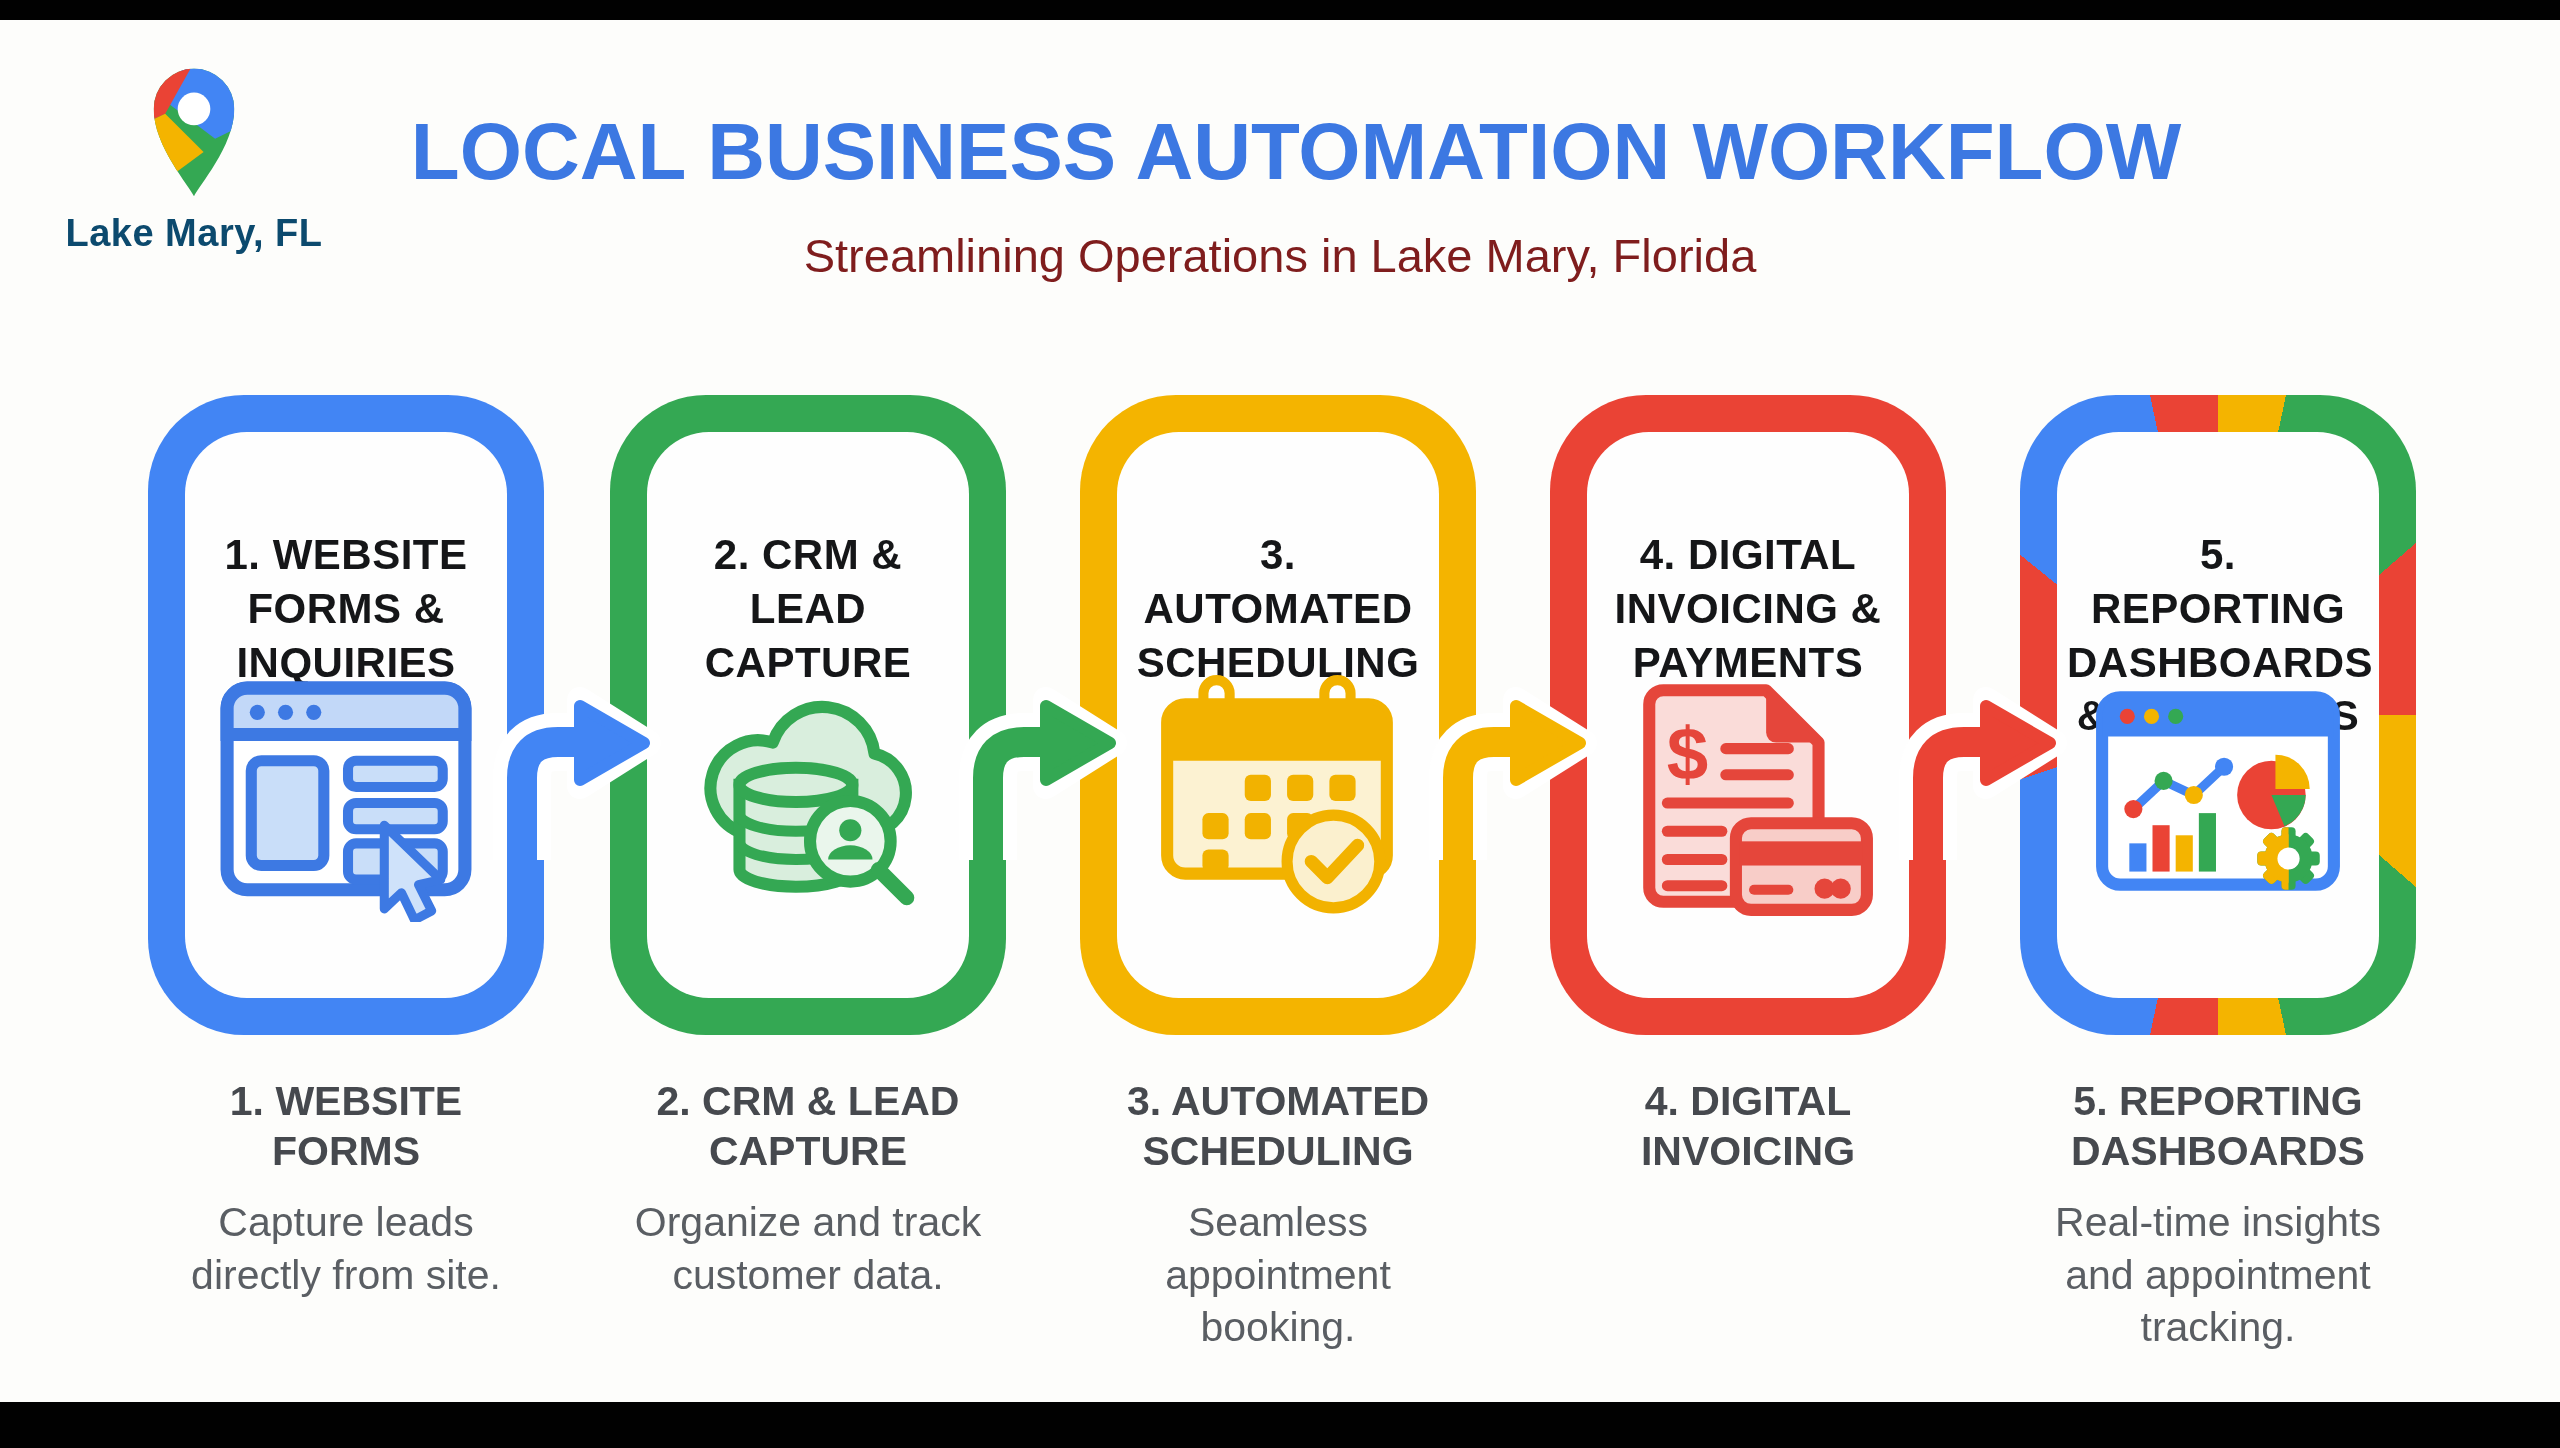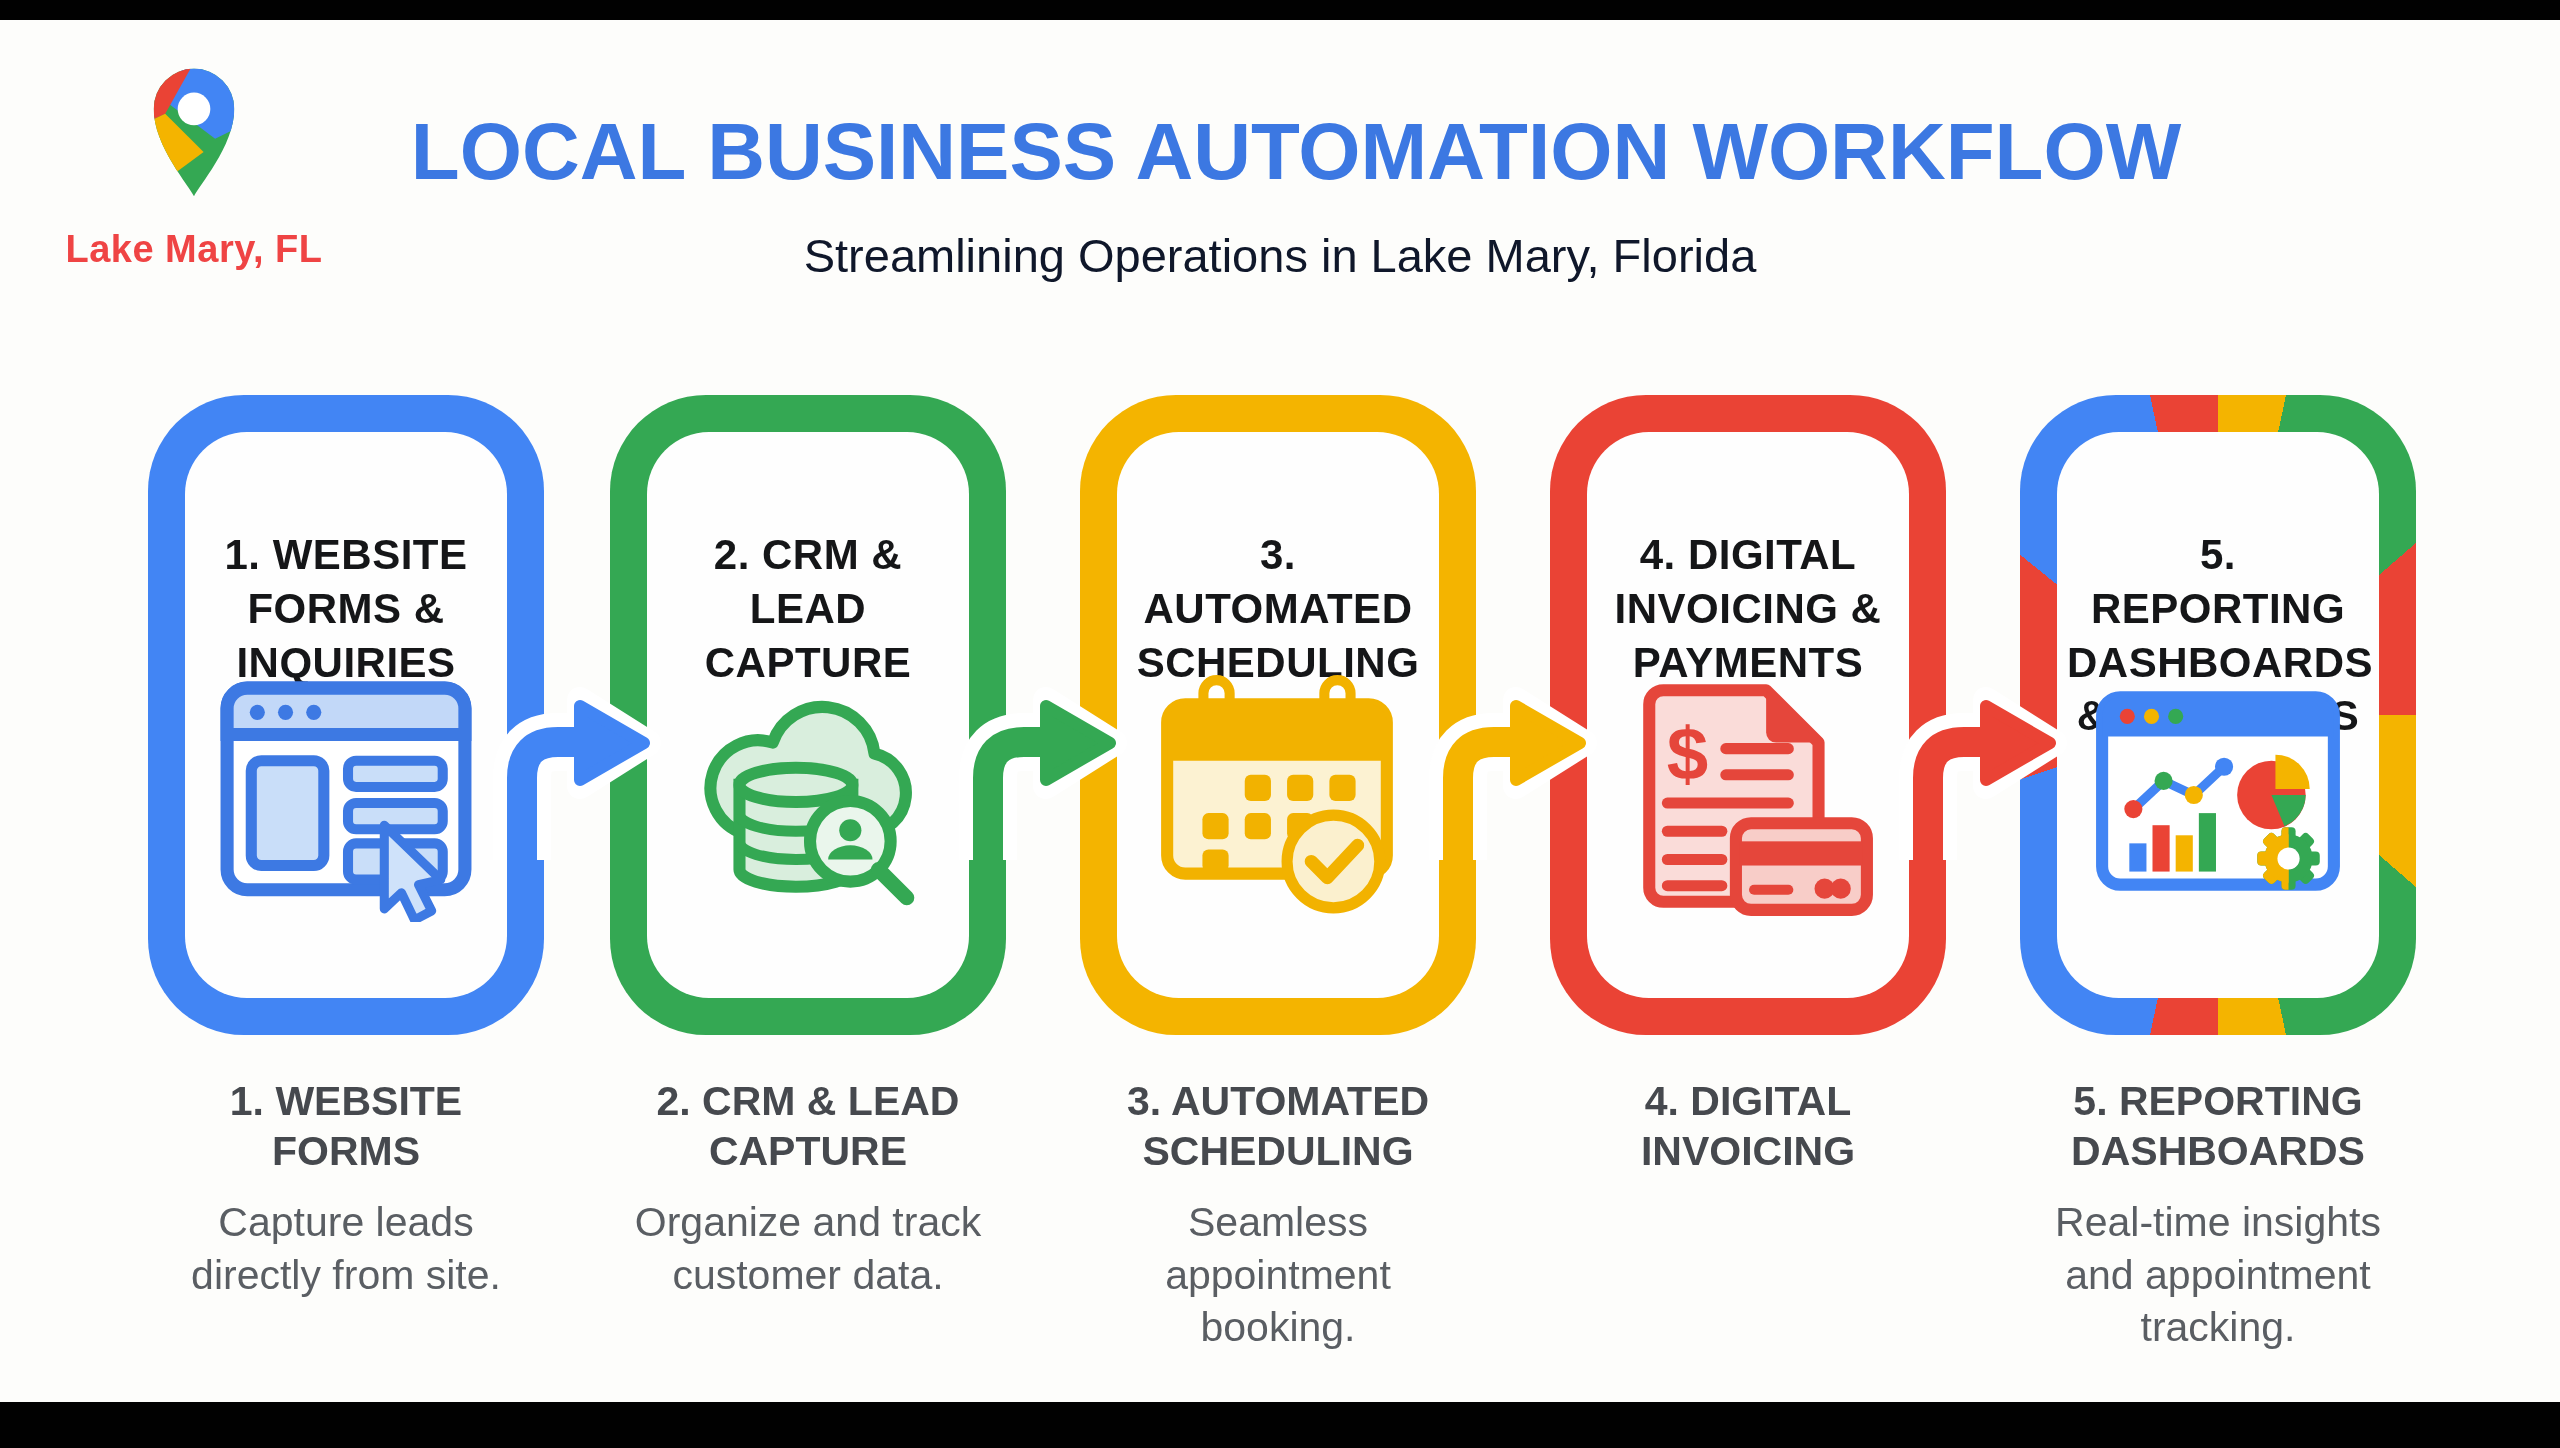--- a/index.html
+++ b/index.html
@@ -4,25 +4,25 @@
 <style>
   html,body{margin:0;padding:0;background:#000;}
   .frame{position:relative;width:2560px;height:1448px;background:#fdfdfb;overflow:hidden;
          font-family:"Liberation Sans", sans-serif;}
   .letterbox{position:absolute;left:0;width:2560px;background:#010101;}
   .letterbox.top{top:0;height:20px;}
   .letterbox.bottom{top:1402px;height:46px;}
 
   
   .logo{position:absolute;left:58px;top:62px;width:272px;text-align:center;}
-  .logo-label{margin-top:24px;font-size:38px;font-weight:bold;color:#ef4444;letter-spacing:.5px;}
+  .logo-label{margin-top:8px;font-size:38px;font-weight:bold;color:#0c4a6e;letter-spacing:.5px;}
   .title{position:absolute;left:0;right:0;top:106px;text-align:center;
          font-size:80px;font-weight:800;color:#3c78e2;letter-spacing:0px;padding-left:32px;}
   .subtitle{position:absolute;left:0;right:0;top:228px;text-align:center;
-            font-size:47px;color:#0f172a;}
+            font-size:47px;color:#7f1d1d;}
 
   
   .card{position:absolute;top:395px;width:396px;height:640px;}
   .card-frame{position:absolute;inset:0;border-radius:96px;background-color:currentColor;}
   .card-frame.multi{
     background:conic-gradient(from 0deg,
       #f4b400 0deg 12deg, #34a853 12deg 49deg, #ea4335 49deg 90deg,
       #f4b400 90deg 131deg, #34a853 131deg 168deg, #f4b400 168deg 180deg,
       #ea4335 180deg 192deg, #4285f4 192deg 252deg, #ea4335 252deg 309deg,
       #4285f4 309deg 348deg, #ea4335 348deg 360deg);}

